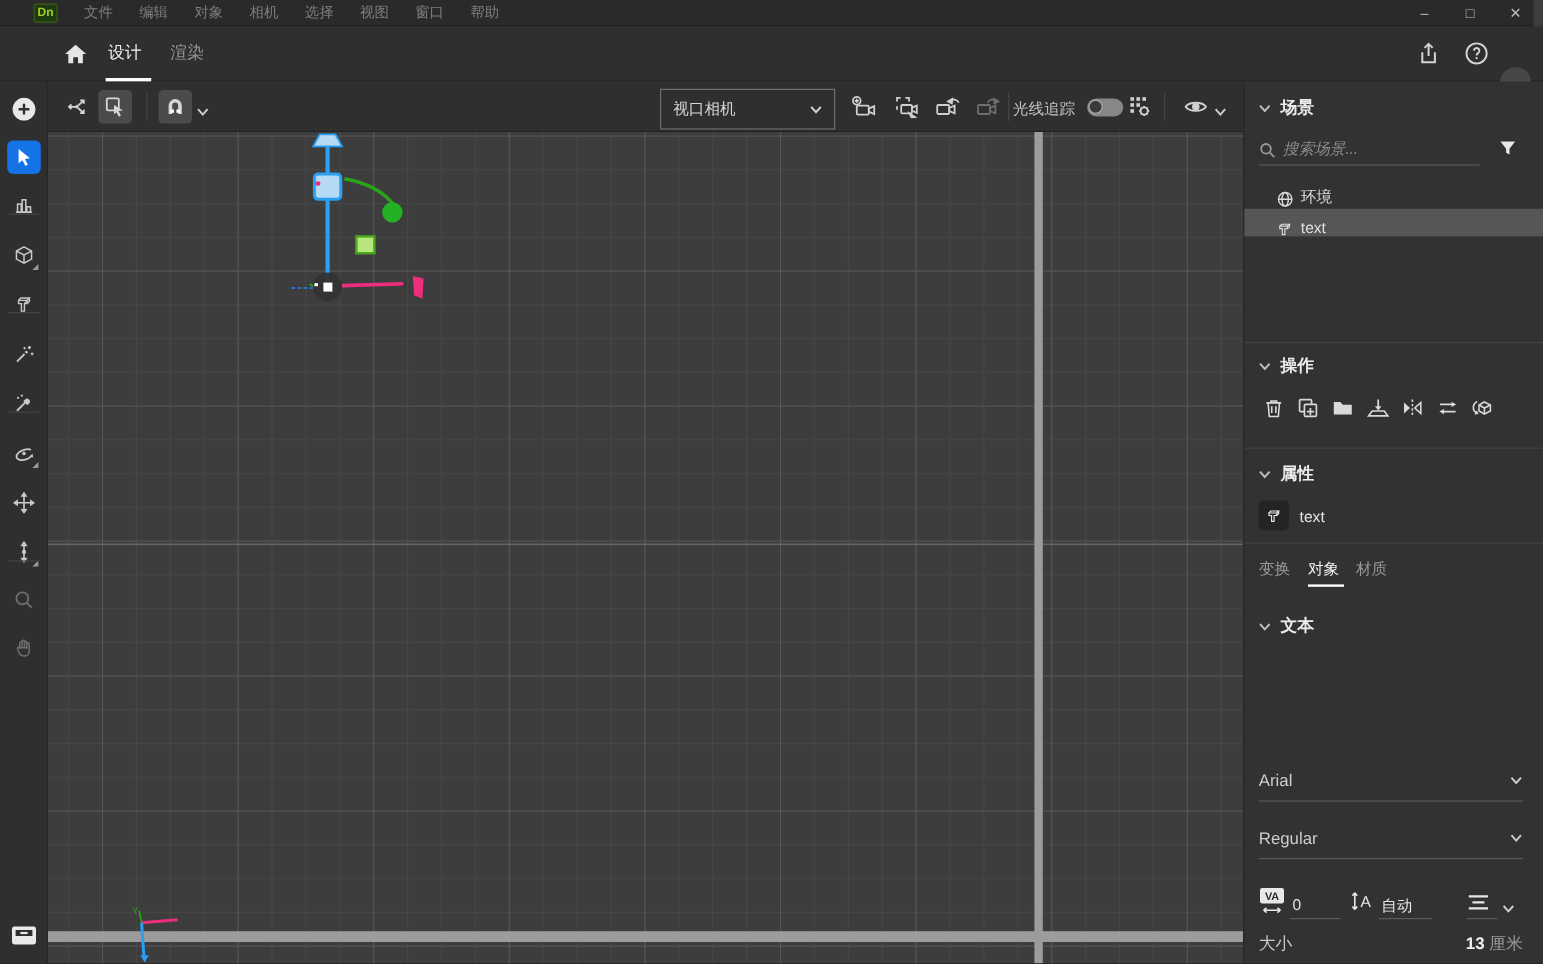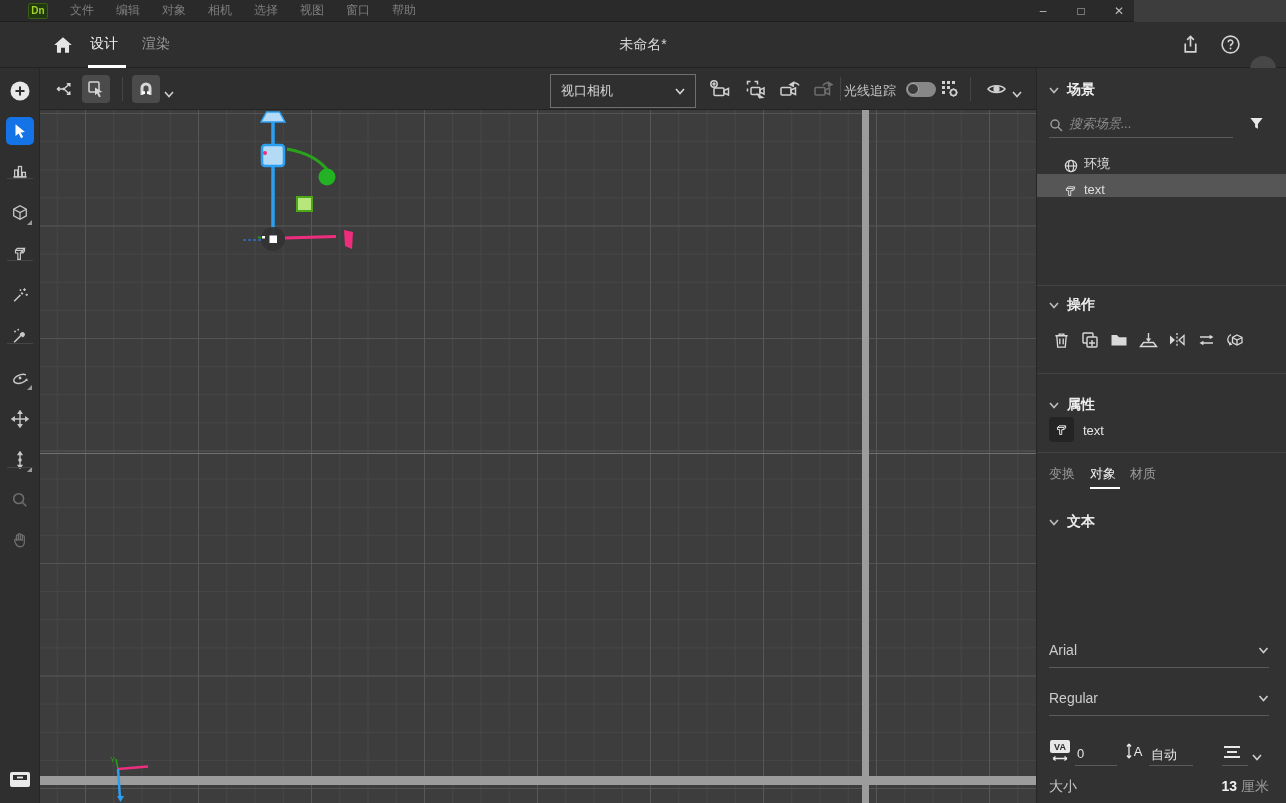--- a/index.html
+++ b/index.html
@@ -5,21 +5,21 @@
   * { margin:0; padding:0; box-sizing:border-box; }
   html,body { background:#1e1e1e; }
   #app {
     position:relative; width:1286px; height:803px; overflow:hidden;
     font-family:"Liberation Sans","DejaVu Sans",sans-serif;
     color:#e9e9e9; background:#3d3d3d; user-select:none;
   }
   .abs { position:absolute; }
 
   
-  .menubar { left:0; top:0; width:1134px; height:22px; background:#2a2a2a; border-bottom:1px solid #1f1f1f; display:flex; align-items:center; }
+  .menubar { left:0; top:0; width:1278px; height:22px; background:#2a2a2a; border-bottom:1px solid #1f1f1f; display:flex; align-items:center; }
   .dn-logo { width:20px; height:16px; margin-left:28px; background:#203a10; border:1px solid #3c5c18; border-radius:2px; color:#a6ce2a; font-size:10px; font-weight:bold; display:flex; align-items:center; justify-content:center; }
   .menu-item { color:#7d7d7d; font-size:12px; margin-left:22px; cursor:default; }
   .win-controls { position:absolute; right:8px; top:0; height:22px; display:flex; align-items:center; gap:24px; color:#bdbdbd; font-size:12px; }
   .win-controls span { width:14px; text-align:center; }
 
   
   .header { left:0; top:22px; width:1286px; height:46px; background:#2f2f2f; border-bottom:1px solid #232323; }
   .home-btn { left:52px; top:12px; width:22px; height:22px; color:#e6e6e6; }
   .tab { top:13px; font-size:14px; color:#9a9a9a; cursor:default; }
   .tab.active { color:#f0f0f0; }
@@ -110,21 +110,20 @@
 
   <div class="abs header">
     <div class="abs home-btn">
       <svg width="22" height="22" viewBox="0 0 20 20">
           <polygon points="10,3 18,10 15.5,10 15.5,17 11.8,17 11.8,12.5 8.2,12.5 8.2,17 4.5,17 4.5,10 2,10" fill="currentColor"></polygon>
         </svg>
     </div>
     <span class="abs tab active" style="left:90px;">设计</span>
     <span class="abs tab" style="left:142px;">渲染</span>
     <div class="abs tab-underline"></div>
-    <div class="abs doc-title">未命名*</div>
     <div class="abs hdr-icon" style="left:1180px;">
       <svg width="21" height="21" viewBox="0 0 20 20" fill="none" stroke="currentColor" stroke-width="1.6">
           <path d="M5 9 v8 h10 v-8"></path>
           <path d="M10 12 V2.5"></path>
           <path d="M6.8 5.6 10 2.4 13.2 5.6"></path>
         </svg>
     </div>
     <div class="abs hdr-icon" style="left:1220px;">
       <svg width="21" height="21" viewBox="0 0 20 20" fill="none" stroke="currentColor" stroke-width="1.5">
           <circle cx="10" cy="10" r="8"></circle>
@@ -460,21 +459,21 @@
     <div class="abs action-ic" style="left:188px;">
       <svg width="19" height="18" viewBox="0 0 19 18" fill="none" stroke="currentColor" stroke-width="1.3">
           <polygon points="11,4 16,6.5 16,11.5 11,14 6.5,11.5 6.5,6.5"></polygon>
           <path d="M6.5 6.5 11 9 16 6.5 M11 9 V14"></path>
           <path d="M4 13 a7 6 0 0 1 1-9.5"></path>
           <polygon points="2.8,14.6 6.3,13.8 4.3,10.9" fill="currentColor" stroke="none"></polygon>
         </svg>
     </div>
 
     <div class="abs p-div" style="top:305px;"></div>
-    <div class="abs section-hdr" style="top:318px;margin-top:10px;">
+    <div class="abs section-hdr" style="top:318px;">
       <svg width="10" height="7" viewBox="0 0 10 7" fill="none" stroke="currentColor" stroke-width="1.6">
           <polyline points="1,1 5,5.5 9,1"></polyline>
         </svg>
       <span>属性</span>
     </div>
     <div class="abs prop-thumb">
       <svg width="13" height="13" viewBox="0 0 16 16" fill="none" stroke="currentColor" stroke-width="1.2">
           <path d="M3 5.5 h8 v2.6 h-2.7 v6 H5.7 v-6 H3 z"></path>
           <path d="M3 5.5 5 3.5 13 3.5 11 5.5 M11 8.1 13 6.1 13 3.5"></path>
         </svg>

